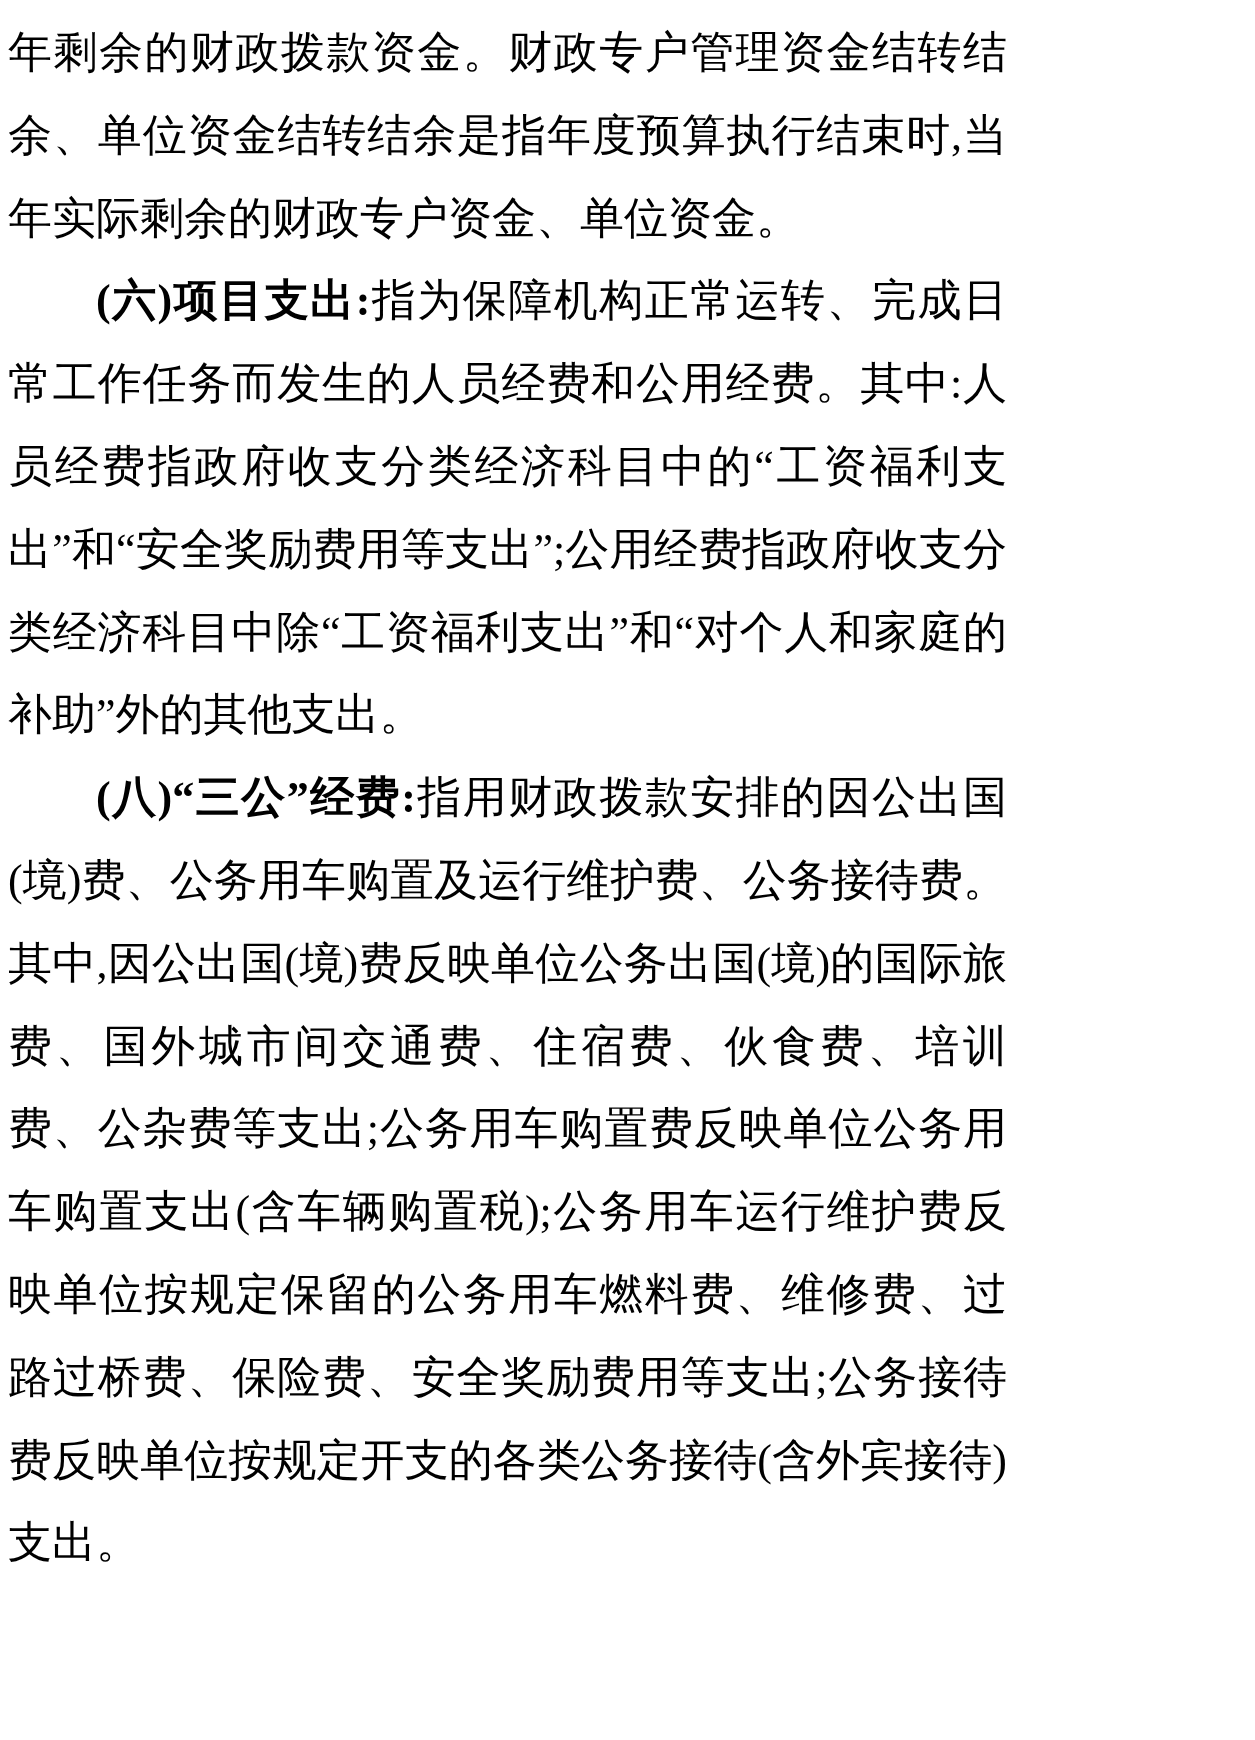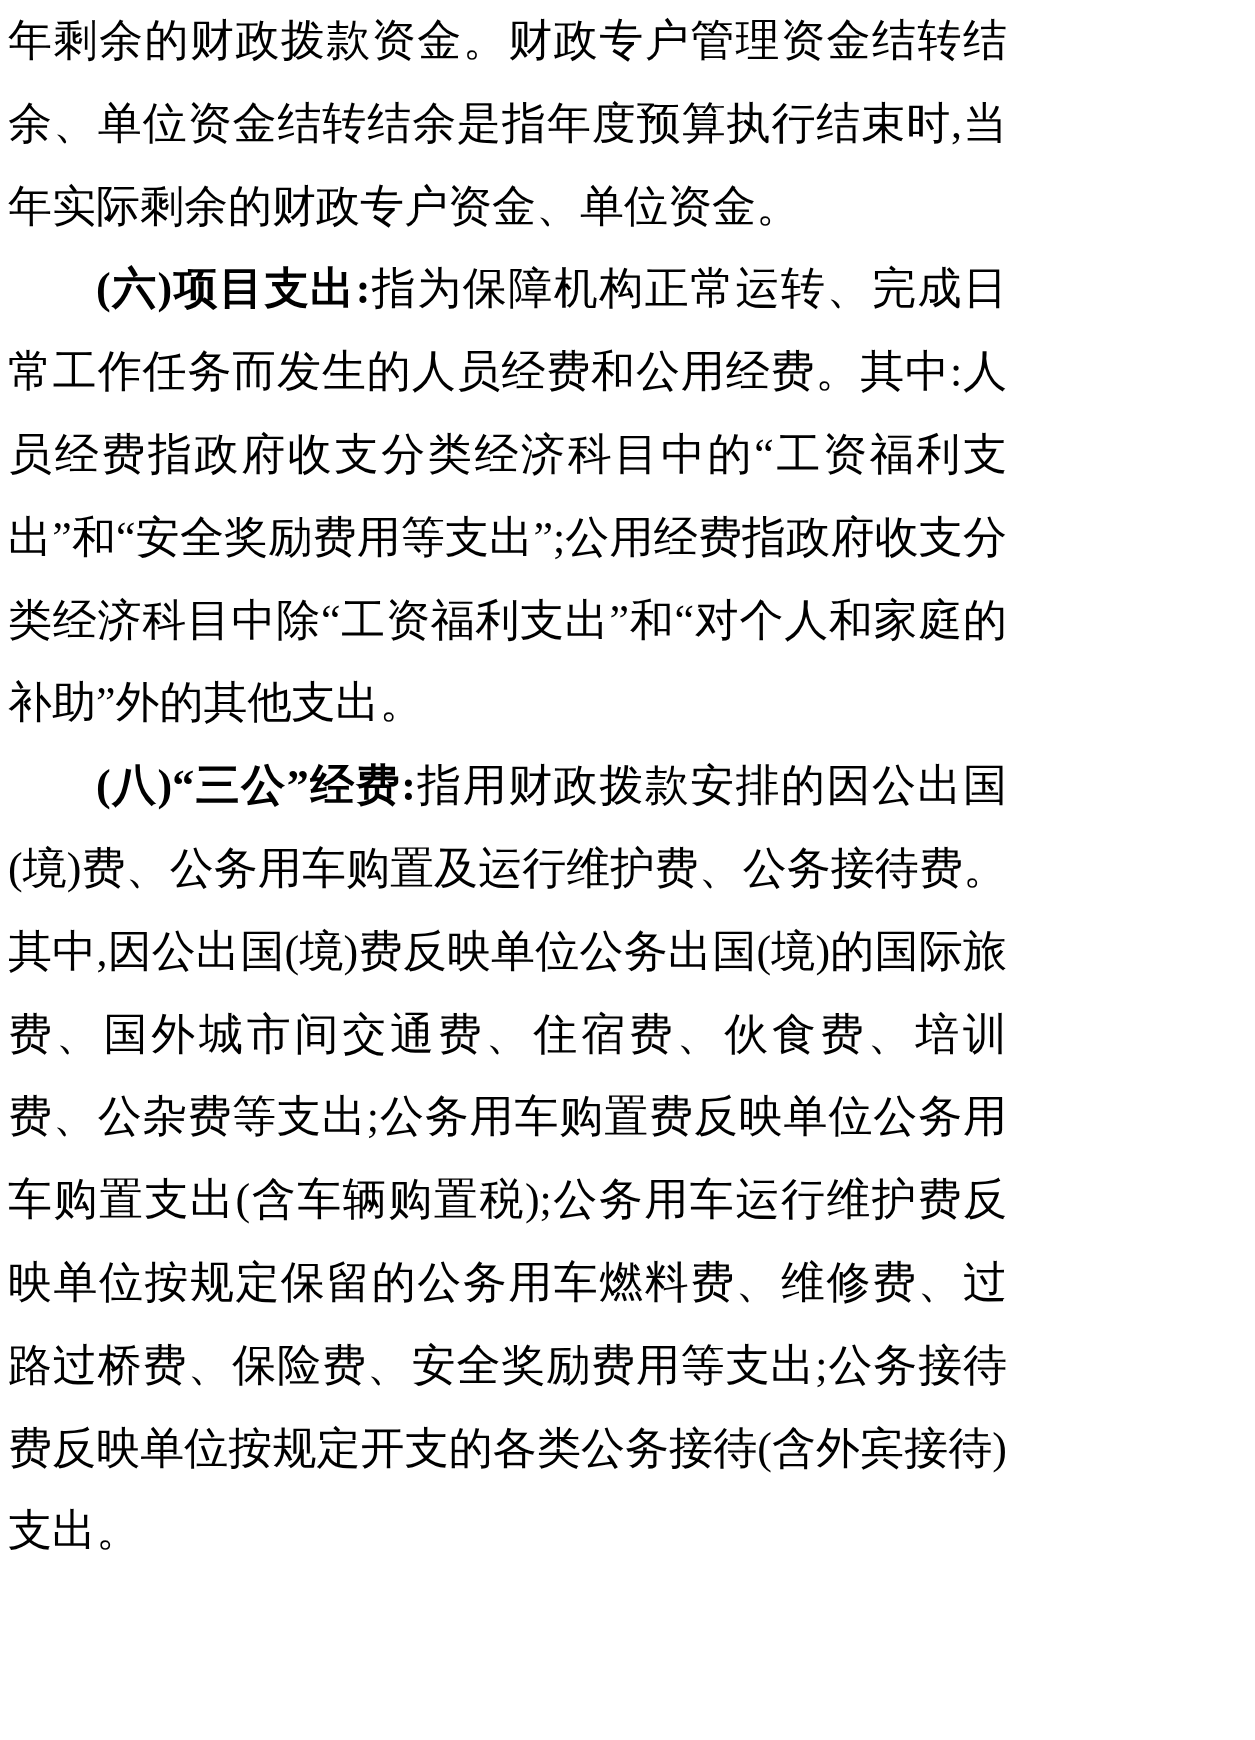--- a/index.html
+++ b/index.html
@@ -9,21 +9,21 @@
   }
   .doc-page {
     position: relative;
     width: 1015px;
     height: 1740px;
     margin: 0;
     background: #ffffff;
     color: #000000;
     overflow: hidden;
     box-sizing: border-box;
-    padding: 0 8px;
+    padding: 12px 8px;
     font-family: "Liberation Serif", "DejaVu Serif", serif;
     font-size: 44px;
     line-height: 82.8px;
   }
   p.para {
     margin: 0;
     padding: 0;
     text-align: justify;
     text-align-last: left;
     text-indent: 2em;

